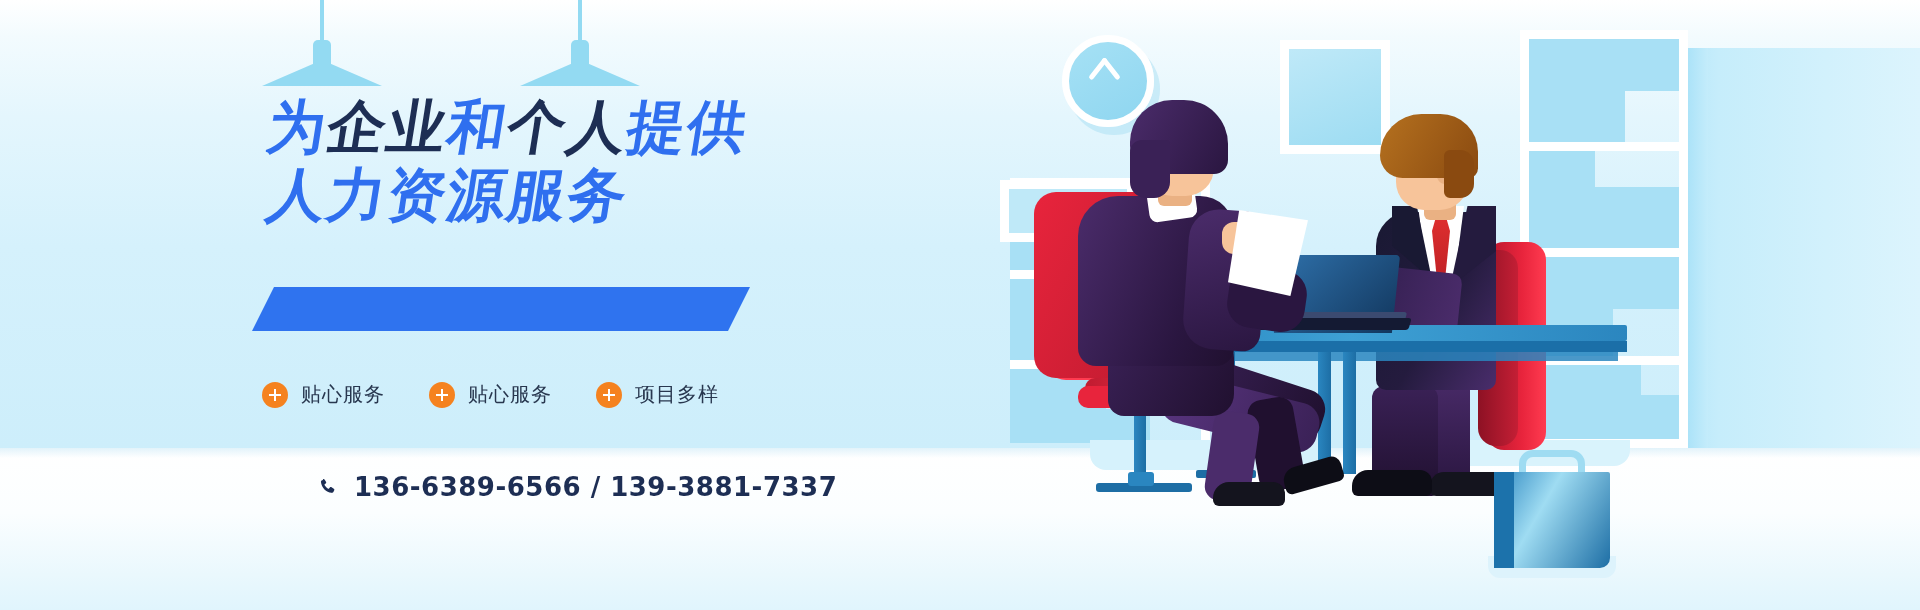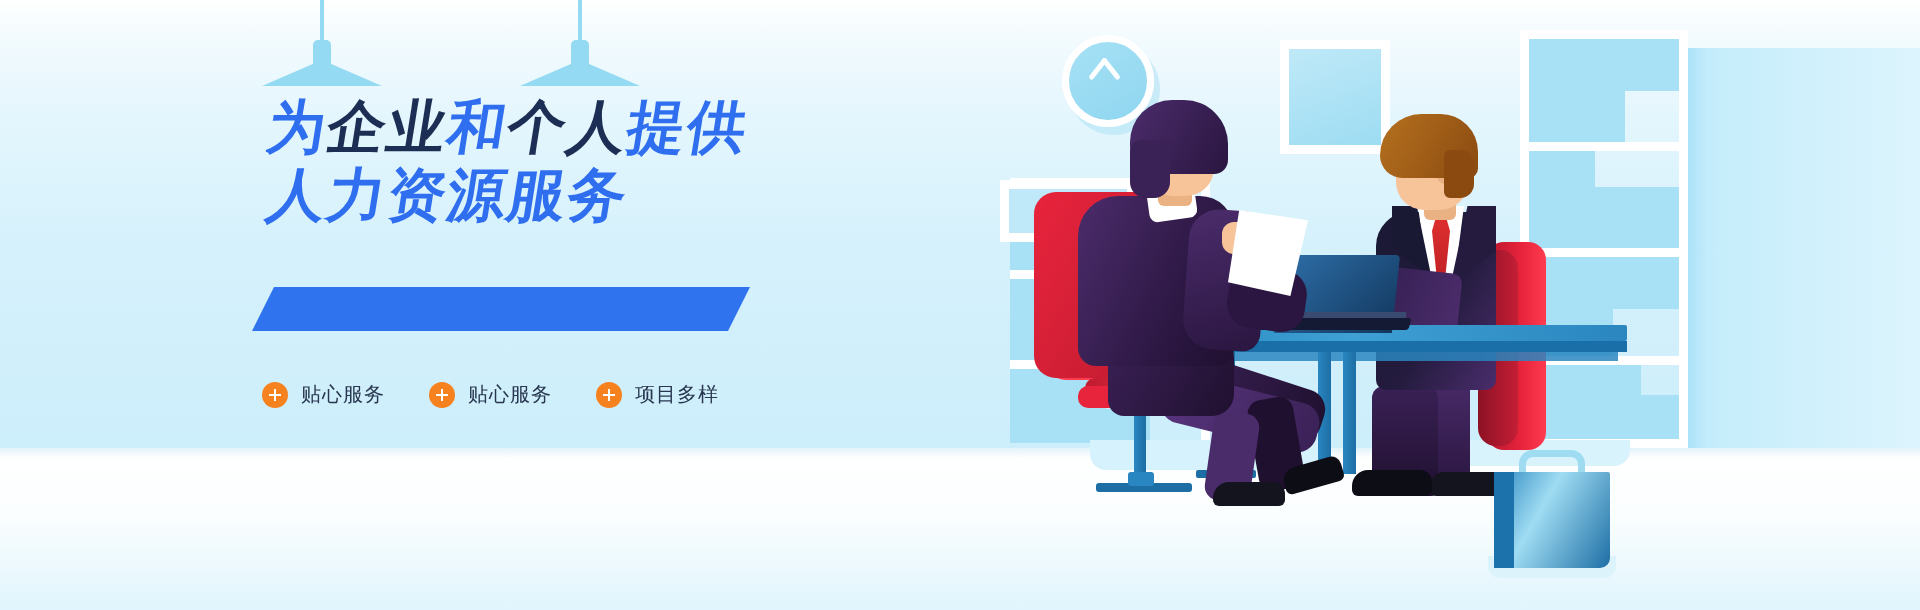--- a/index.html
+++ b/index.html
@@ -297,15 +297,23 @@
       <div class="feat">
         <span class="plus"></span>
         <span class="flabel">贴心服务</span>
       </div>
       <div class="feat">
         <span class="plus"></span>
         <span class="flabel">项目多样</span>
       </div>
     </div>
 
+    <div class="phone">
+      <span class="pico">
+        <svg width="22" height="22" viewBox="0 0 24 24" fill="#1d2e54">
+          <path d="M7.6 3.3c.6-.3 1.3-.1 1.7.5l1.6 2.4c.4.6.3 1.4-.3 1.9l-1.1.9c-.3.2-.4.6-.2.9.9 1.7 2.3 3.1 4 4 .3.2.7.1.9-.2l.9-1.1c.5-.6 1.3-.7 1.9-.3l2.4 1.6c.6.4.8 1.1.5 1.7l-.8 1.6c-.4.8-1.2 1.3-2.1 1.2C11.2 18 6 12.8 5.4 6.6c-.1-.9.4-1.7 1.2-2.1l1-.2z"></path>
+        </svg>
+      </span>
+      <span class="pnum">136-6389-6566 / 139-3881-7337</span>
+    </div>
 
   </div>
 </div>
 
 </body></html>

